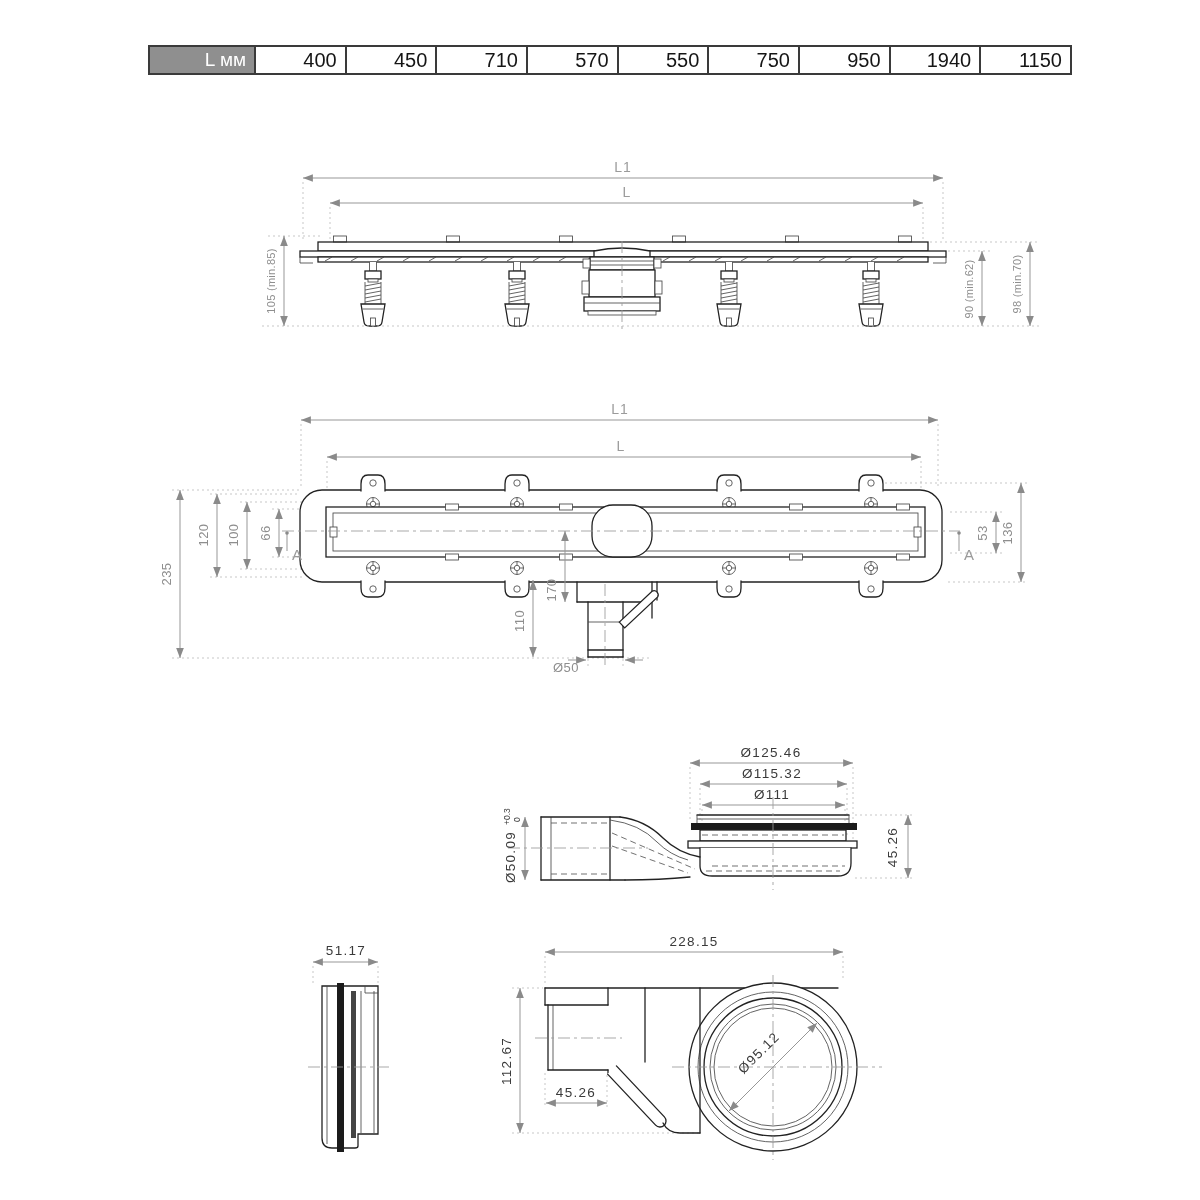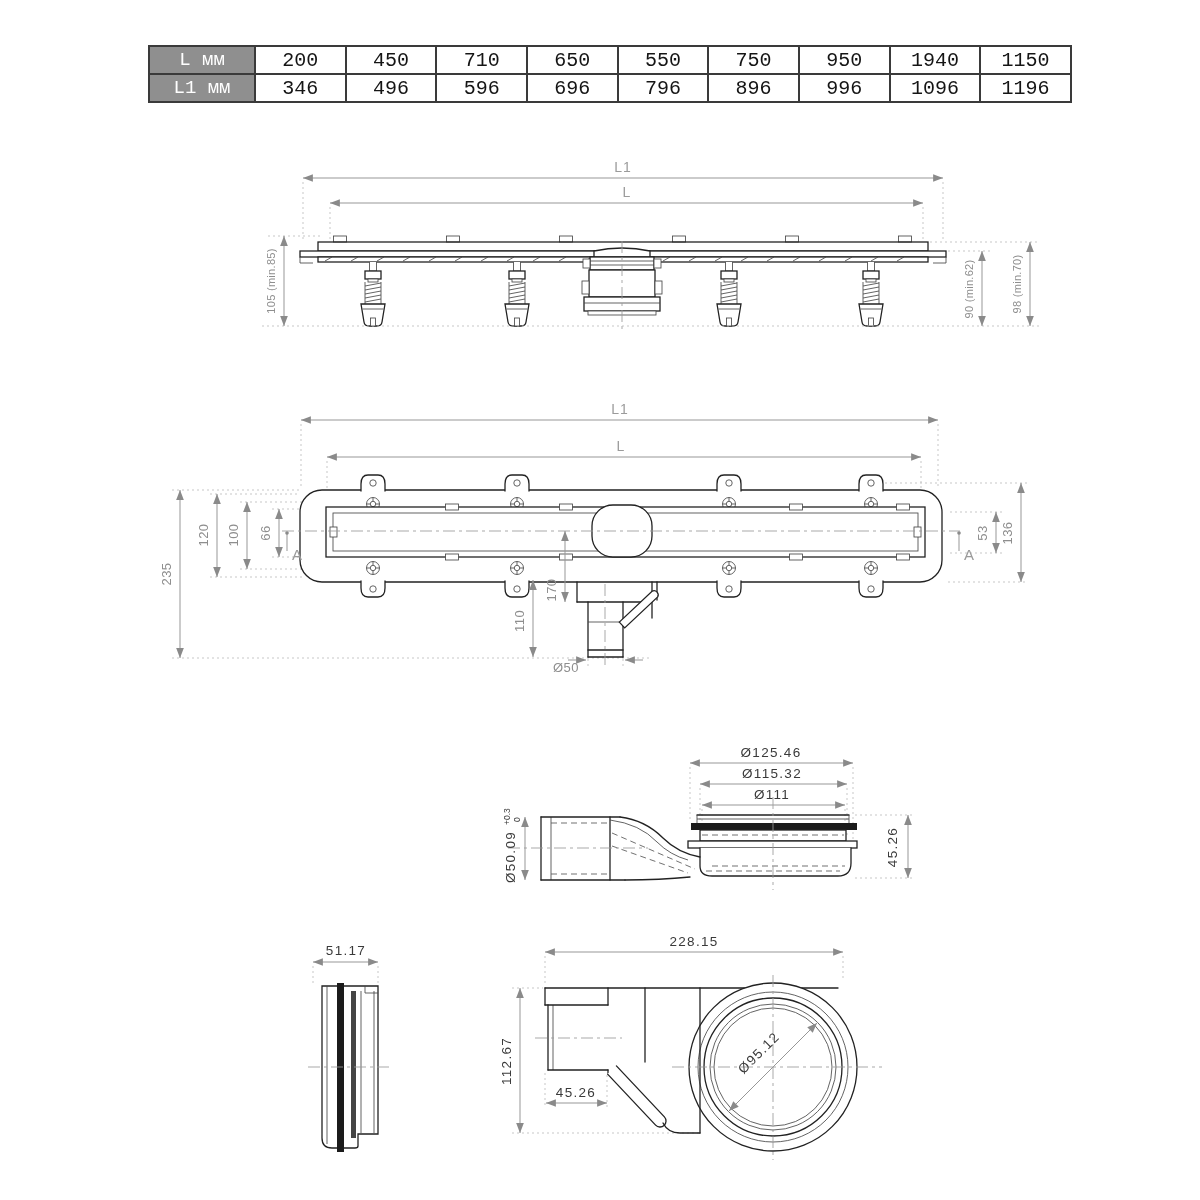--- a/index.html
+++ b/index.html
@@ -1,18 +1,18 @@
 <!DOCTYPE html>
 <html><head>
 <meta charset="utf-8">
 <style>
   html,body{margin:0;padding:0;background:#fff}
   .page{position:relative;width:1200px;height:1200px;background:#ffffff;font-family:"Liberation Sans",sans-serif;overflow:hidden}
   table.size-table{position:absolute;left:148px;top:45px;width:924px;border-collapse:collapse;table-layout:fixed}
-  table.size-table td{border:2px solid #3a3a3a;text-align:center;height:24px;font-size:20px;color:#151515;padding:1px 8px;white-space:nowrap;font-family:Liberation Mono, monospace}
+  table.size-table td{border:2px solid #3a3a3a;text-align:right;height:24px;font-size:20px;color:#151515;padding:1px 8px;white-space:nowrap;font-family:Liberation Sans, sans-serif}
   table.size-table td.hdr{background:#8f8f8f;color:#ffffff;font-size:19px}
   svg.drw{position:absolute;left:0;top:0}
   .pl{stroke:#222;stroke-width:1.3;fill:none;stroke-linecap:round}
   .thin{stroke:#484848;stroke-width:0.85;fill:none}
   .dim{stroke:#979797;stroke-width:1;fill:none}
   .ext{stroke:#b9b9b9;stroke-width:0.8;stroke-dasharray:2 3;fill:none}
   .cl{stroke:#9a9a9a;stroke-width:0.85;stroke-dasharray:12 4 3 4;fill:none}
   .hid{stroke:#575757;stroke-width:0.85;stroke-dasharray:6 4;fill:none}
   .hatch{stroke:#3c3c3c;stroke-width:0.8;fill:none}
   .w{fill:#ffffff}
@@ -38,41 +38,29 @@
         <col>
         <col>
         <col>
         <col>
         <col>
         <col>
       </colgroup>
     <tbody>
         <tr>
       <td class="hdr">L мм</td>
-      <td>200</td>
+      <td>400</td>
       <td>450</td>
       <td>710</td>
-      <td>650</td>
+      <td>570</td>
       <td>550</td>
       <td>750</td>
       <td>950</td>
       <td>1940</td>
       <td>1150</td>
-    </tr>
-    <tr>
-      <td class="hdr">L1 мм</td>
-      <td>346</td>
-      <td>496</td>
-      <td>596</td>
-      <td>696</td>
-      <td>796</td>
-      <td>896</td>
-      <td>996</td>
-      <td>1096</td>
-      <td>1196</td>
     </tr>
   </tbody>
     </table>
 
   <svg class="drw" width="1200" height="1200" viewBox="0 0 1200 1200">
     <defs>
       <marker id="ar" viewBox="0 0 10 8" markerWidth="11" markerHeight="9" refX="9.5" refY="4" orient="auto-start-reverse" markerUnits="userSpaceOnUse">
         <path d="M0.5,0.5 L9.5,4 L0.5,7.5 Z" fill="#8a8a8a"></path>
       </marker>
       <g id="leg">

